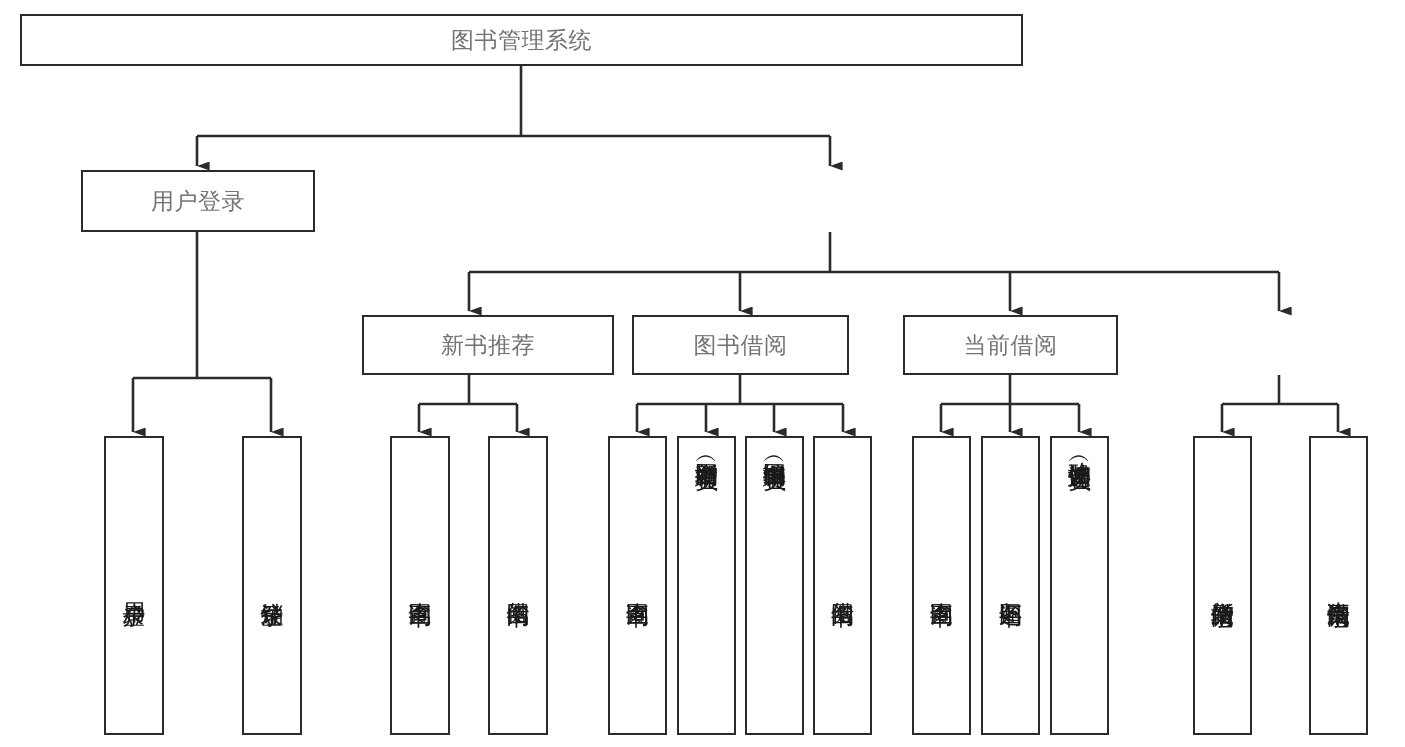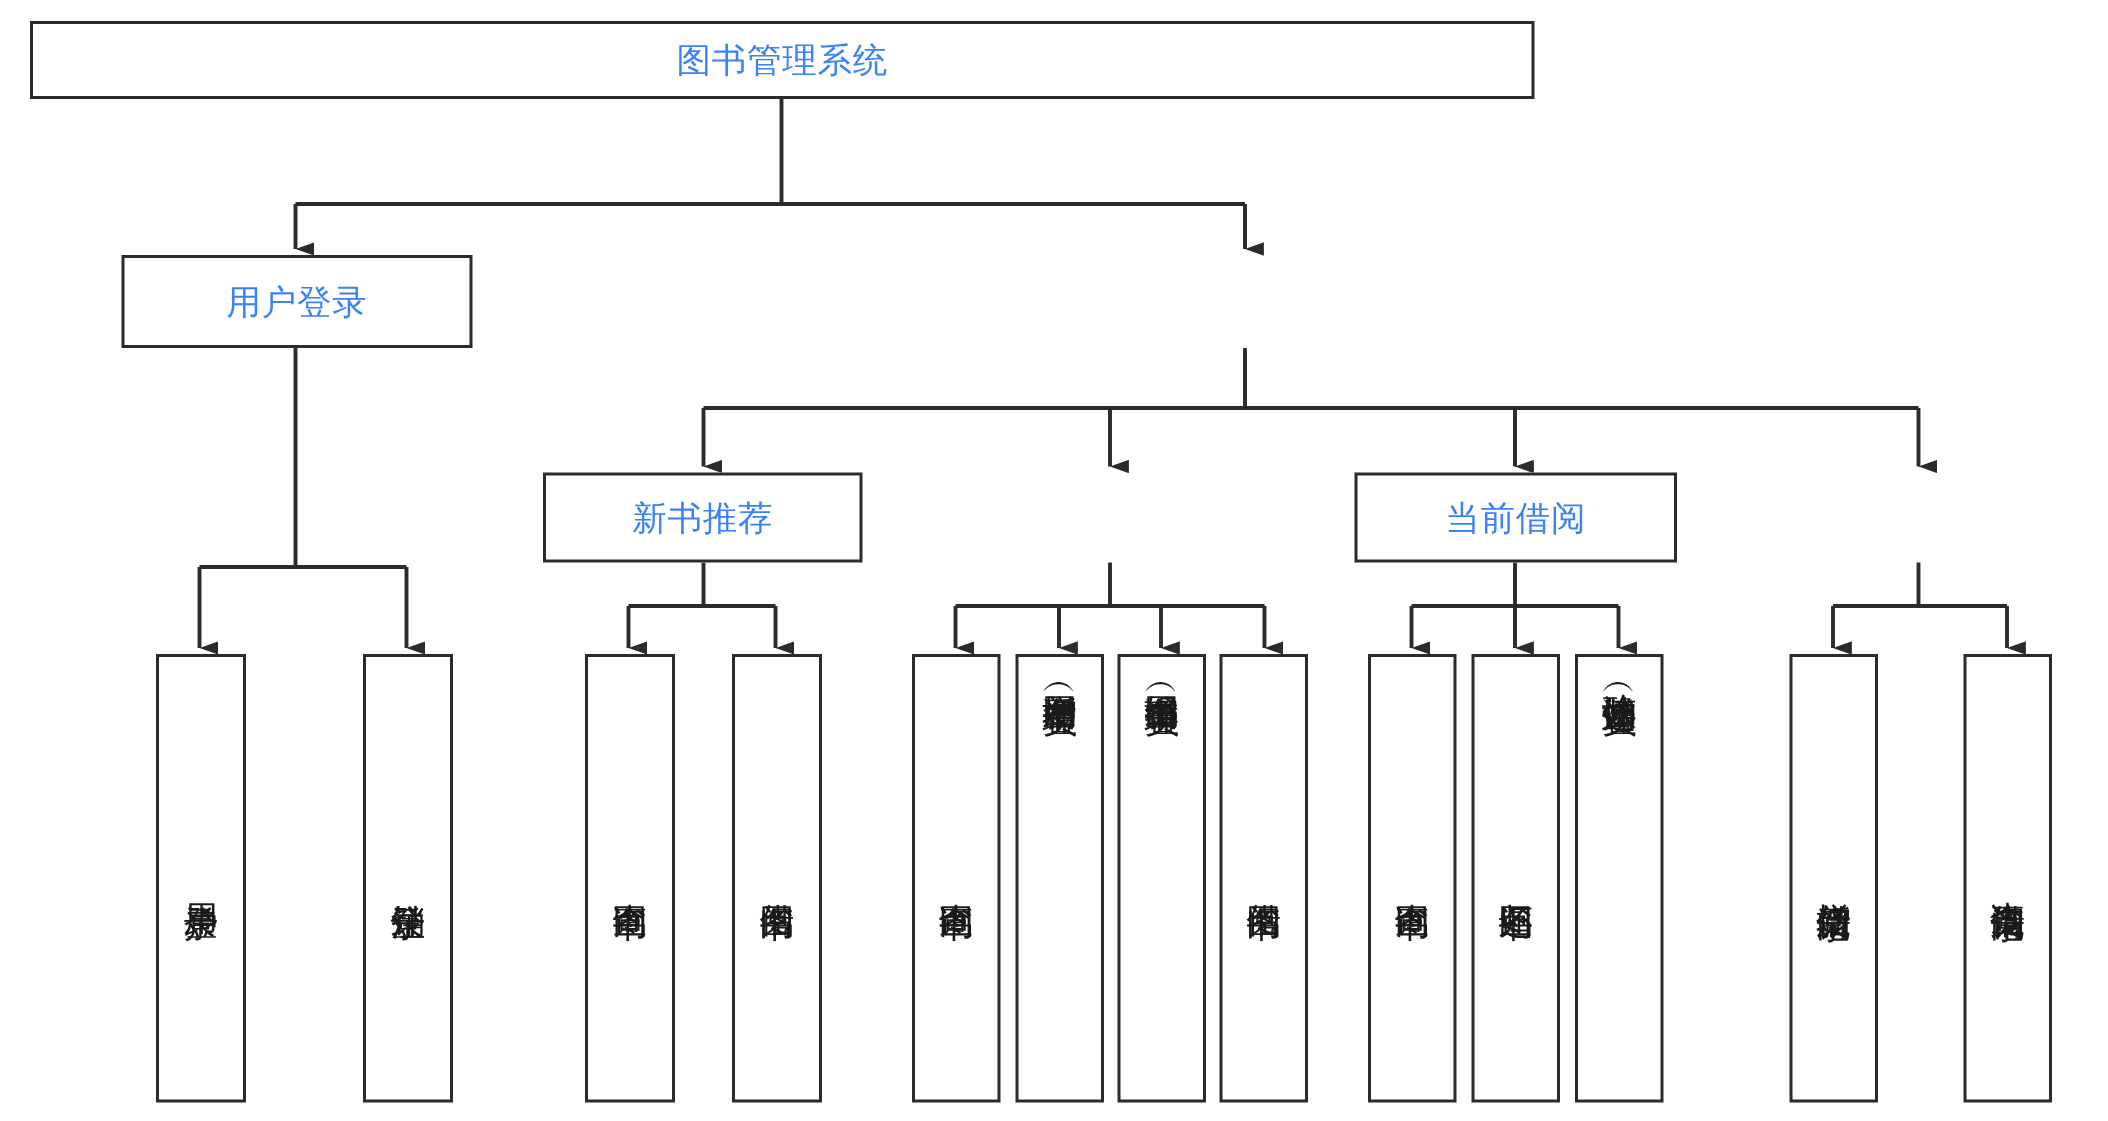--- a/index.html
+++ b/index.html
@@ -26,21 +26,21 @@
     display: block;
   }
   .node-box {
     position: absolute;
     box-sizing: border-box;
     border: 2.5px solid #2b2b2b;
     background: #ffffff;
     display: flex;
     align-items: center;
     justify-content: center;
-    color: #3b82f6;
+    color: #737373;
   }
   .node-label-h {
     font-size: 23px;
     line-height: 1.25;
     letter-spacing: 0.5px;
     white-space: nowrap;
   }
   .node-label-root {
     font-size: 23px;
     letter-spacing: 0.5px;
@@ -136,22 +136,25 @@
   </svg>
 
   <div class="node-box" style="left:20px; top:14px; width:1003px; height:52px;">
     <span class="node-label-root">图书管理系统</span>
   </div>
 
   <div class="node-box" style="left:81px; top:170px; width:234px; height:62px;">
     <span class="node-label-h">用户登录</span>
   </div>
 
-  <div class="node-box" style="left:362px; top:315px; width:213px; height:60px;">
+  <div class="node-box" style="left:362px; top:315px; width:252px; height:60px;">
     <span class="node-label-h">新书推荐</span>
+  </div>
+  <div class="node-box" style="left:632px; top:315px; width:217px; height:60px;">
+    <span class="node-label-h">图书借阅</span>
   </div>
   <div class="node-box" style="left:903px; top:315px; width:215px; height:60px;">
     <span class="node-label-h">当前借阅</span>
   </div>
 
   <div class="leaf-box" style="left:104px; top:436px; width:60px; height:299px;">
     <span class="leaf-label">用户登录</span>
   </div>
   <div class="leaf-box" style="left:242px; top:436px; width:60px; height:299px;">
     <span class="leaf-label">注销登录</span>

